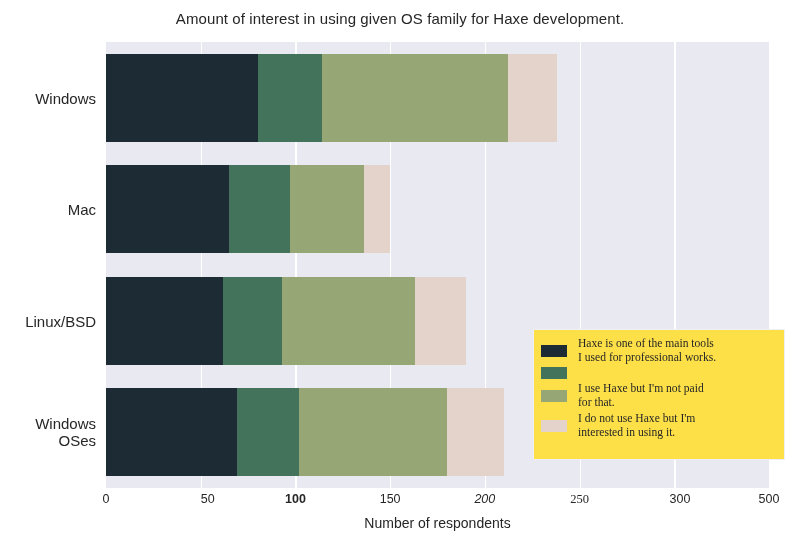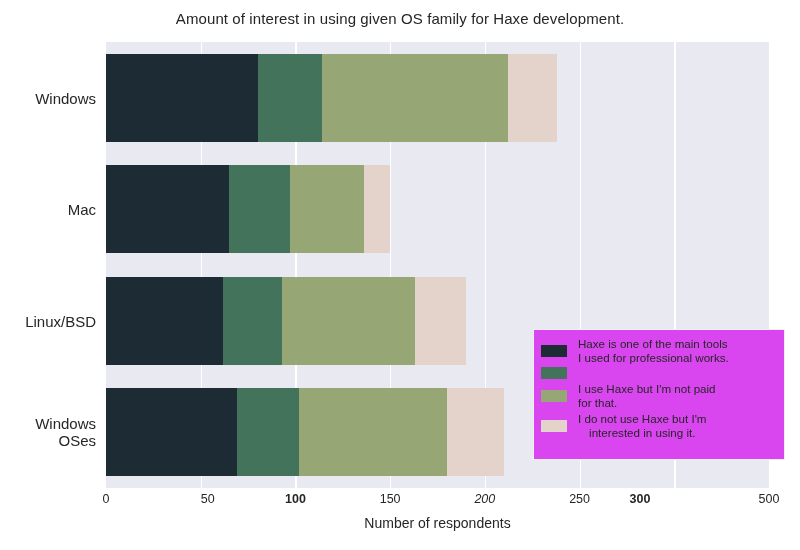--- a/index.html
+++ b/index.html
@@ -94,31 +94,32 @@
     text-align: center;
     font-size: 14px;
     color: #262626;
   }
   
   .legend {
     position: absolute;
     left: 533px;
     top: 329px;
     width: 252px;
-    background: #d946ef;
+    background: #fde047;
     border: 1px solid #f0f0f4;
     padding: 7px 8px 7px 7px;
     box-sizing: border-box;
+    font-family: Liberation Serif, serif;
   }
   .legend-row {
     display: flex;
     align-items: center;
     margin-bottom: 3px;
   }
-  .legend-row:last-child { margin-bottom: 12px; text-align: center; }
+  .legend-row:last-child { margin-bottom: 12px; }
   .legend-swatch {
     width: 26px;
     height: 12px;
     flex: 0 0 26px;
     margin-right: 11px;
   }
   .legend-text {
     font-size: 11.6px;
     line-height: 13.6px;
     color: #262626;
@@ -172,22 +173,22 @@
       <div class="ytick" style="top: 278.75px;">Linux/BSD</div>
       <div class="ytick" style="top: 390.25px;">Windows OSes</div>
     </div>
 
   <div class="xticks" id="xticks">
       <div class="xtick" style="left: 106px;">0</div>
       <div class="xtick" style="left: 200.714px; margin-left: 7px;">50</div>
       <div class="xtick" style="left: 295.429px; font-weight: bold;">100</div>
       <div class="xtick" style="left: 390.143px;">150</div>
       <div class="xtick" style="left: 484.857px; font-style: italic;">200</div>
-      <div class="xtick" style="left: 579.571px;">250</div>
-      <div class="xtick" style="left: 640px; font-weight: bold;">300</div>
+      <div class="xtick" style="left: 579.571px; font-family: Liberation Serif, serif;">250</div>
+      <div class="xtick" style="left: 680px;">300</div>
       <div class="xtick" style="left: 769px;">500</div>
     </div>
 
   <div class="xaxis-label">Number of respondents</div>
 
   <div class="legend" id="legend">
       <div class="legend-row">
         <span class="legend-swatch" style="background: rgb(28, 43, 52);"></span>
         <span class="legend-text">Haxe is one of the main tools
 I used for professional works.</span>

